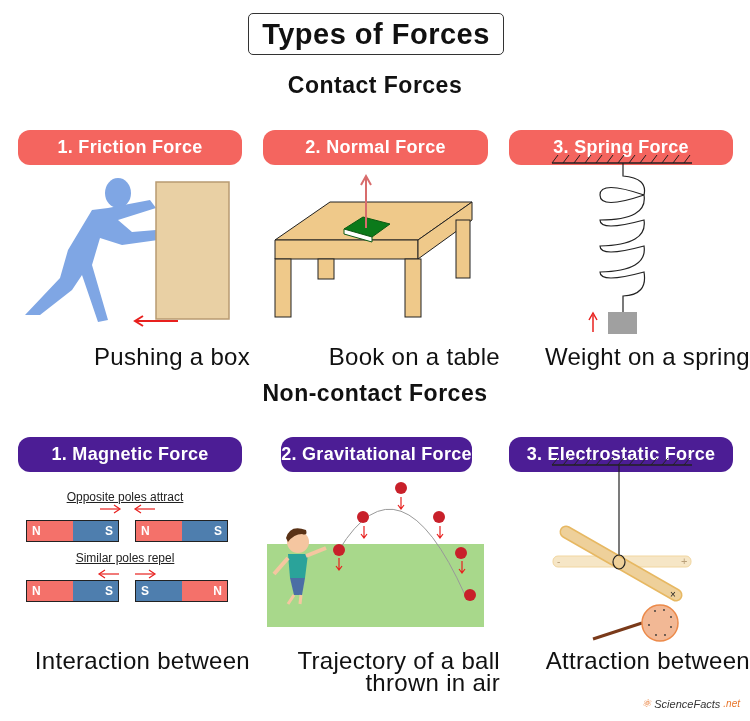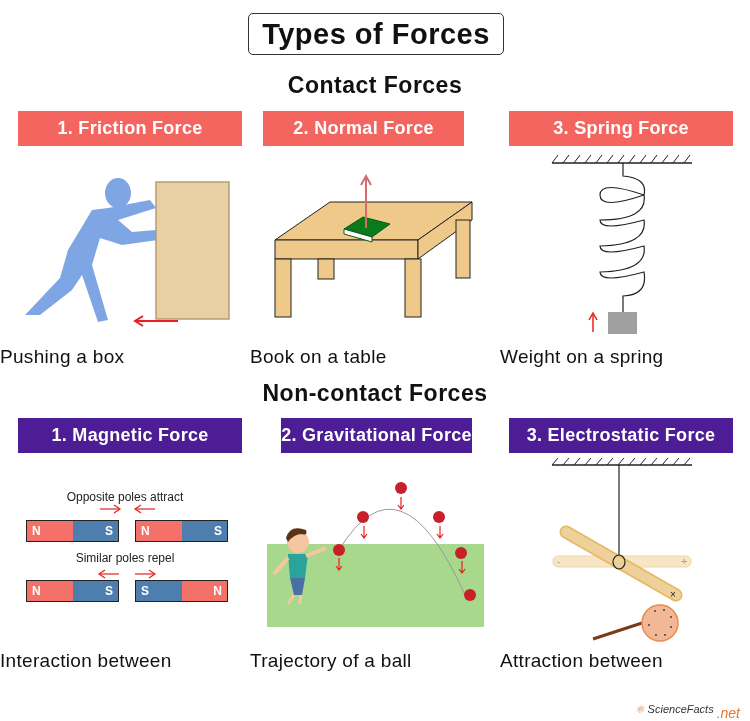--- a/index.html
+++ b/index.html
@@ -1,38 +1,38 @@
 <!DOCTYPE html>
 <html><head>
 <meta charset="utf-8">
 <style>
   html, body { margin:0; padding:0; background:#ffffff; }
   body { width:750px; height:721px; position:relative; overflow:hidden; font-family:"Liberation Sans", sans-serif; color:#111; }
   .title-box { position:absolute; left:248px; top:13px; width:256px; height:42px; border:1.5px solid #333; border-radius:5px; box-sizing:border-box; display:flex; align-items:center; justify-content:center; font-weight:bold; font-size:29px; letter-spacing:0.5px; }
   .section-title { position:absolute; left:0; width:750px; text-align:center; font-weight:bold; font-size:23px; letter-spacing:0.5px; }
-  .pill { position:absolute; height:35px; border-radius:0; color:#fff; font-weight:bold; font-size:18px; display:flex; align-items:center; justify-content:center; letter-spacing:0.3px; }
+  .pill { position:absolute; height:35px; border-radius:12px; color:#fff; font-weight:bold; font-size:18px; display:flex; align-items:center; justify-content:center; letter-spacing:0.3px;margin-top:19px; }
   .pill.red { background:#f4655f; }
   .pill.blue { background:#4c1d95; }
-  .caption { position:absolute; text-align:left; font-size:19px; line-height:22px; color:#111; letter-spacing:0.3px; }
+  .caption { position:absolute; text-align:right; font-size:24px; line-height:22px; color:#111; letter-spacing:0.3px; }
   .illus { position:absolute; }
-  .mag-label { position:absolute; font-size:12px; color:#222; text-align:center; }
+  .mag-label { position:absolute; font-size:12px; color:#222; text-align:center;text-decoration:underline; }
   .magnet { position:absolute; width:93px; height:22px; border:1.5px solid #222; box-sizing:border-box; display:flex; font-size:12px; color:#fff; font-weight:bold; }
   .magnet .half { flex:1; display:flex; align-items:center; padding:0 5px; }
   .logo { position:absolute; right:10px; top:697px; font-size:11px; font-style:italic; color:#333; display:flex; align-items:center; gap:3px; }
-  .logo small { color:#e8752a; font-size:14px;margin-top:8px; }
+  .logo small { color:#e8752a; font-size:10px; }
 </style>
 </head>
 <body>
 
 <div class="title-box">Types of Forces</div>
 
 <div class="section-title" style="top:72px;">Contact Forces</div>
 
 <div class="pill red" style="left:18px; top:111px; width:224px;">1. Friction Force</div>
-<div class="pill red" style="left:263px; top:111px; width:201px;">2. Normal Force</div>
+<div class="pill red" style="left:263px; top:111px; width:225px;">2. Normal Force</div>
 <div class="pill red" style="left:509px; top:111px; width:224px;">3. Spring Force</div>
 
 <svg class="illus" style="left:0; top:160px;" width="250" height="175">
   <g fill="#7fa6e4">
     <ellipse cx="118" cy="33" rx="13" ry="15"></ellipse>
     <path d="M92 50 L108 48 L150 40 L156 48 L118 60 L132 72 L156 70 L158 80 L122 85 L100 78 L92 105 L108 160 L98 162 L82 115 L72 130 L40 155 L25 155 L60 118 L68 90 Z"></path>
   </g>
   <rect x="156" y="22" width="73" height="137" fill="#e9d0a4" stroke="#b89b72" stroke-width="1.5"></rect>
   <line x1="136" y1="161" x2="178" y2="161" stroke="#e8201e" stroke-width="2"></line>
   <path d="M143 156 L135 161 L143 166" fill="none" stroke="#e8201e" stroke-width="2"></path>
@@ -142,20 +142,21 @@
     <path d="M38 84 L58 84 L55 108 L40 108 Z" fill="#2aa39a"></path>
     <path d="M40 108 L55 108 L52 125 L44 125 Z" fill="#4b6ea5"></path>
     <line x1="56" y1="86" x2="76" y2="78" stroke="#f5c6a0" stroke-width="4"></line>
     <line x1="38" y1="88" x2="24" y2="104" stroke="#f5c6a0" stroke-width="4"></line>
     <line x1="44" y1="125" x2="38" y2="134" stroke="#f5c6a0" stroke-width="3"></line>
     <line x1="51" y1="125" x2="50" y2="134" stroke="#f5c6a0" stroke-width="3"></line>
   </g>
 </svg>
 <div class="caption" style="left:250px; top:650px; width:250px;">
   <div>Trajectory of a ball</div>
+  <div>thrown in air</div>
 </div>
 
 <svg class="illus" style="left:500px; top:455px;" width="250" height="190">
   <line x1="52" y1="10" x2="192" y2="10" stroke="#222" stroke-width="1.5"></line>
   <g stroke="#222" stroke-width="1">
     <line x1="52" y1="10" x2="58" y2="3"></line>
       <line x1="63" y1="10" x2="69" y2="3"></line>
       <line x1="74" y1="10" x2="80" y2="3"></line>
       <line x1="85" y1="10" x2="91" y2="3"></line>
       <line x1="96" y1="10" x2="102" y2="3"></line>

